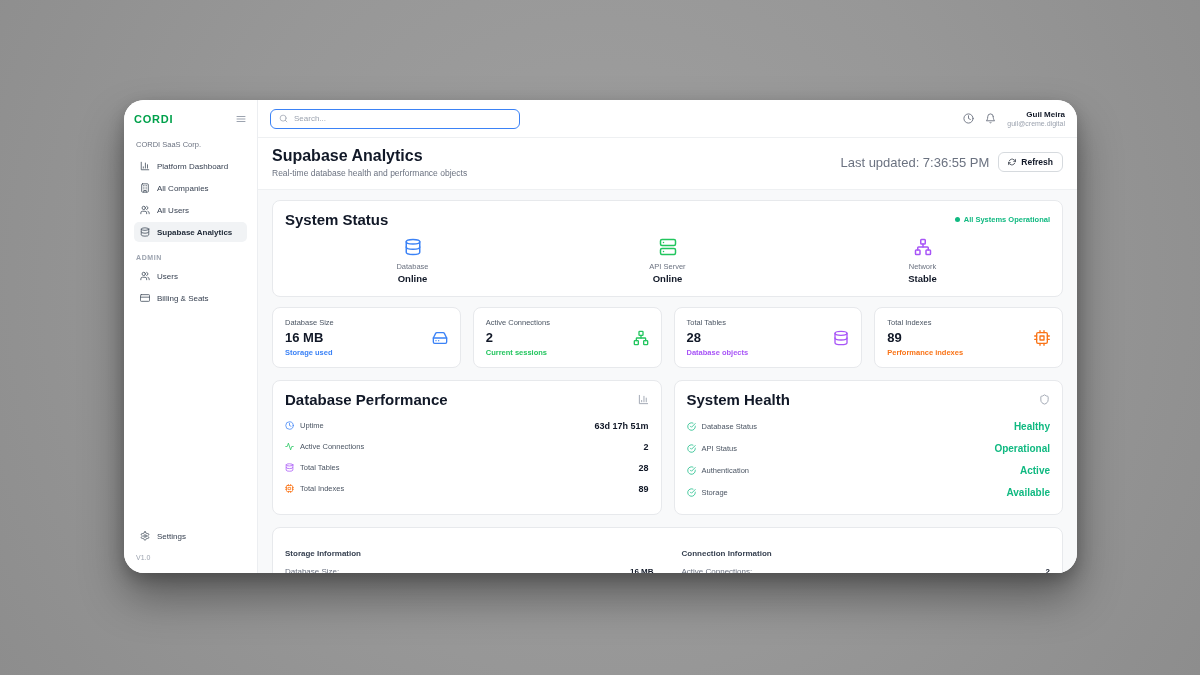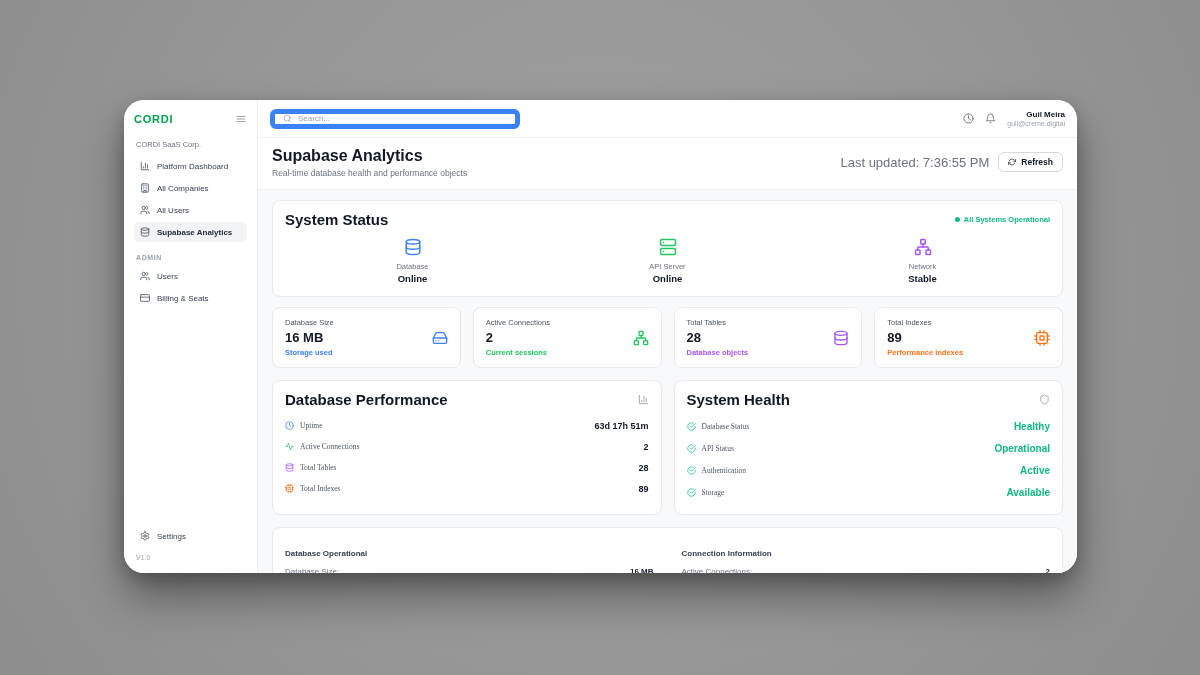--- a/index.html
+++ b/index.html
@@ -36,21 +36,21 @@
   .section-label { margin:10px 0 3px; padding-left:2px; font-size:7px; font-weight:700; letter-spacing:.6px; color:#9ca3af; }
   .side-bottom { margin-top:auto; }
   .version { margin-top:8px; padding-left:2px; font-size:7px; color:#9ca3af; }
   
   .main { flex:1; display:flex; flex-direction:column; min-width:0; }
   .topbar {
     height:38px; flex:none; display:flex; align-items:center;
     padding:0 12px; border-bottom:1px solid #eef0f2; background:#fff;
   }
   .search {
-    width:250px; height:20px; border:5px solid #3b82f6; border-radius:6px;
+    width:250px; height:20px; border:1px solid #3b82f6; border-radius:6px;
     display:flex; align-items:center; gap:6px; padding:0 8px; color:#9ca3af; background:#fff;
   }
   .search .ic { width:9px; height:9px; }
   .search input { border:none; outline:none; flex:1; font-size:8px; font-family:inherit; color:#374151; background:transparent; }
   .search input::placeholder { color:#9ca3af; }
   .top-right { margin-left:auto; display:flex; align-items:center; gap:11px; }
   .top-ic { width:11px; height:11px; color:#6b7280; cursor:pointer; }
   .user { text-align:right; cursor:pointer; }
   .uname { font-size:8px; font-weight:700; color:#111827; }
   .uemail { font-size:7px; color:#9ca3af; margin-top:1px; }
@@ -88,21 +88,21 @@
   .stat-label { font-size:7.5px; color:#4b5563; }
   .stat-value { font-size:13px; font-weight:700; color:#111827; margin:3px 0 3px; }
   .stat-sub { font-size:7.5px; font-weight:600; }
   .stat-card .big-ic { width:16px; height:16px; }
   
   .panels-row { display:grid; grid-template-columns:repeat(2,1fr); gap:12px; margin-bottom:12px; }
   .panel { padding:10px 12px 11px; }
   .panel-head-ic { width:11px; height:11px; color:#9ca3af; }
   .panel-rows { margin-top:7px; }
   .p-row { display:flex; justify-content:space-between; align-items:center; padding:5.5px 0; }
-  .p-left { display:flex; align-items:center; gap:6px;font-family:Liberation Serif, serif; }
+  .p-left { display:flex; align-items:center; gap:6px; }
   .p-left .ic { width:9px; height:9px; }
   .p-label { font-size:7.5px; color:#4b5563; }
   .p-value { font-size:9px; font-weight:700; color:#111827; }
   .h-value { font-size:10px; font-weight:700; color:#10b981; }
   
   .detail-card { padding:10px 12px; min-height:130px; }
   .detail-cols { display:grid; grid-template-columns:repeat(2,1fr); column-gap:28px; margin-top:11px; }
   .detail-heading { font-size:8px; font-weight:700; color:#374151; }
   .d-row { display:flex; justify-content:space-between; margin-top:9px; }
   .d-label { font-size:8px; color:#6b7280; }
@@ -520,21 +520,21 @@
               </span>
               <span class="h-value">Available</span>
             </div>
           </div>
         </div>
       </div>
 
       <div class="card detail-card">
         <div class="detail-cols">
           <div>
-            <div class="detail-heading">Database Operational</div>
+            <div class="detail-heading">Storage Information</div>
             <div class="d-row">
               <span class="d-label">Database Size:</span>
               <span class="d-value">16 MB</span>
             </div>
           </div>
           <div>
             <div class="detail-heading">Connection Information</div>
             <div class="d-row">
               <span class="d-label">Active Connections:</span>
               <span class="d-value">2</span>

